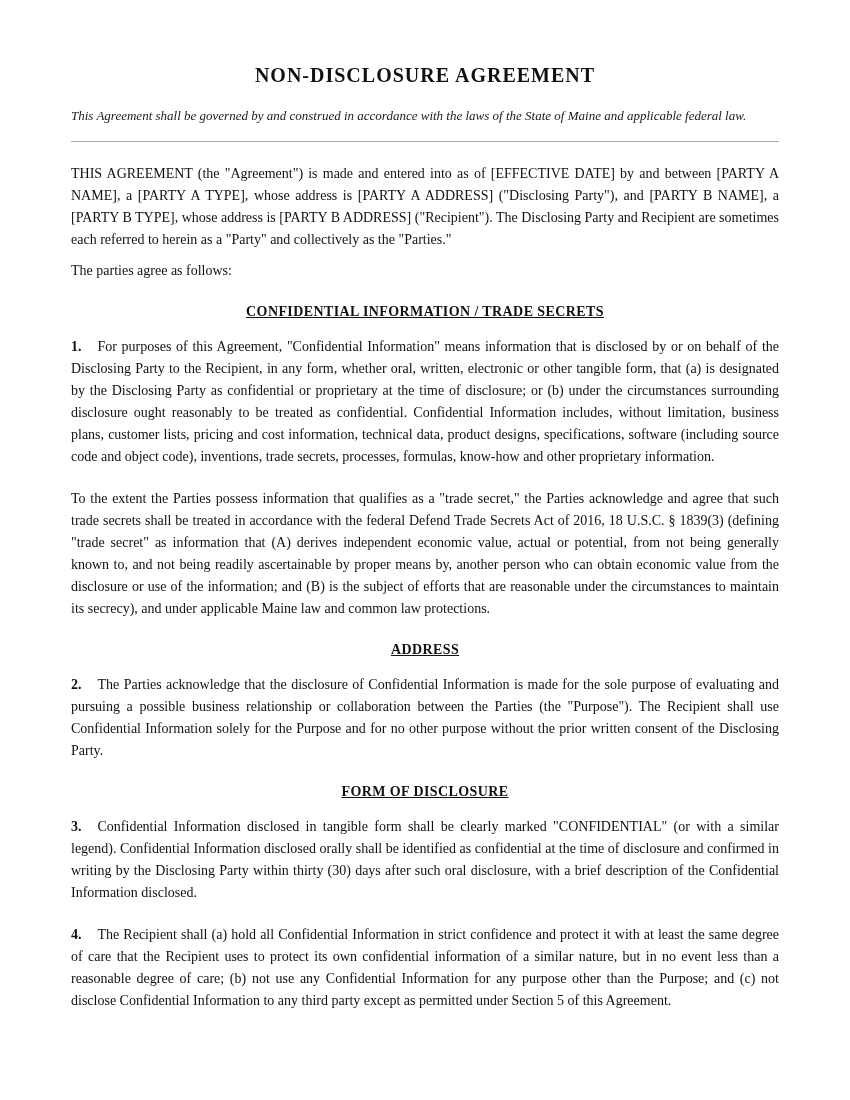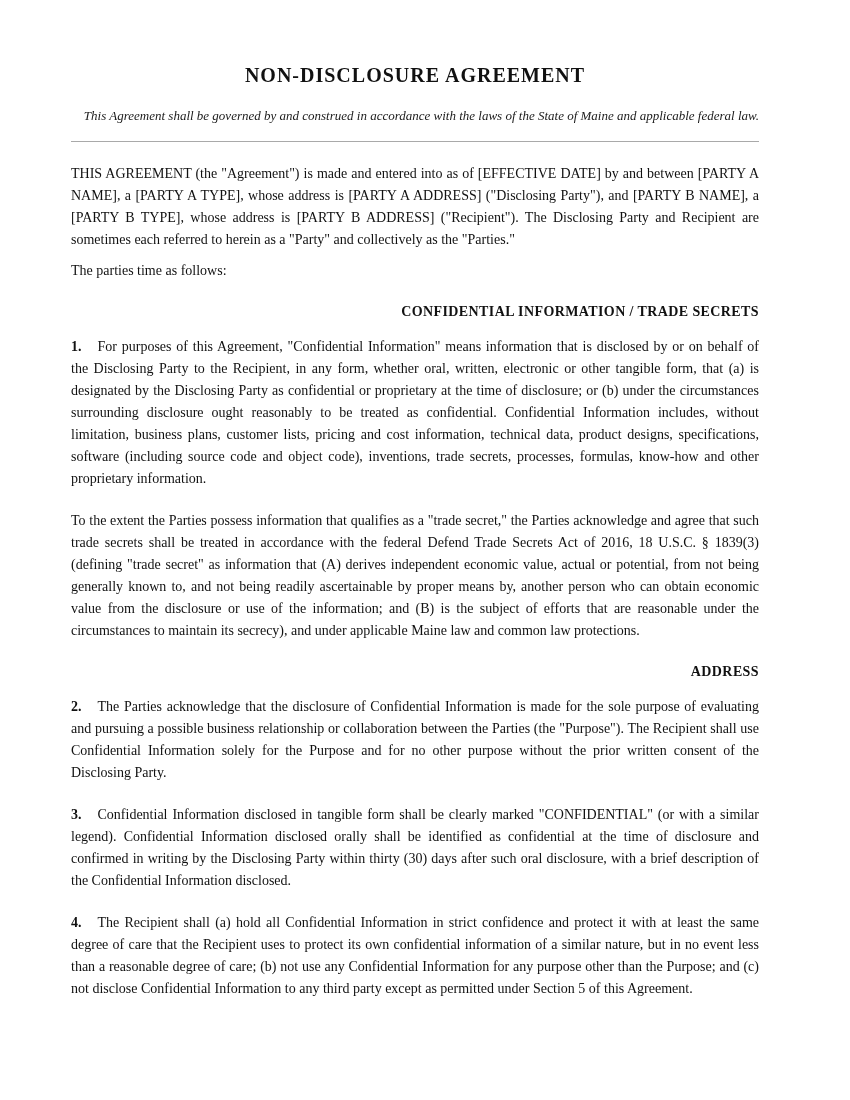--- a/index.html
+++ b/index.html
@@ -5,37 +5,37 @@
   html, body {
     margin: 0;
     padding: 0;
     background: #ffffff;
     color: #111111;
   }
   .page {
     width: 850px;
     height: 1100px;
     box-sizing: border-box;
-    padding: 62px 91px 10px 71px;
+    padding: 62px 71px 10px 71px;
     background: #ffffff;
     font-family: "Liberation Serif", "DejaVu Serif", serif;
     overflow: hidden;
   }
   .doc-title {
     margin: 0 0 20px 0;
     text-align: center;
     font-size: 20px;
     line-height: 26px;
     font-weight: bold;
     letter-spacing: 1px;
     color: #111111;
   }
   .doc-subtitle {
     margin: 0 0 17px 0;
-    text-align: right;
+    text-align: left;
     font-style: italic;
     font-size: 13px;
     line-height: 16px;
     color: #1a1a1a;
   }
   .doc-divider {
     border: none;
     border-top: 1px solid #a9a9a9;
     margin: 0 0 21px 0;
   }
@@ -55,39 +55,41 @@
     line-height: 22px;
     text-align: left;
     color: #111111;
   }
   .sec-heading {
     margin: 18px 0 14px 0;
     font-size: 14px;
     line-height: 20px;
     font-weight: bold;
     letter-spacing: 0.4px;
-    text-align: right;
+    text-align: center;
     color: #111111;
+    text-decoration: underline;
   }
   .pnum {
     font-weight: bold;
     margin-right: 16px;
   }
 </style>
 </head>
 <body>
 
 <div class="page">
   <h1 class="doc-title">NON-DISCLOSURE AGREEMENT</h1>
   <p class="doc-subtitle">This Agreement shall be governed by and construed in accordance with the laws of the State of Maine and applicable federal law.</p>
   <hr class="doc-divider">
   <p class="body-para tight">THIS AGREEMENT (the "Agreement") is made and entered into as of [EFFECTIVE DATE] by and between [PARTY A NAME], a [PARTY A TYPE], whose address is [PARTY A ADDRESS] ("Disclosing Party"), and [PARTY B NAME], a [PARTY B TYPE], whose address is [PARTY B ADDRESS] ("Recipient"). The Disclosing Party and Recipient are sometimes each referred to herein as a "Party" and collectively as the "Parties."</p>
-  <p class="plain-para">The parties time as follows:</p>
+  <p class="plain-para">The parties agree as follows:</p>
   <div>
       <h2 class="sec-heading">CONFIDENTIAL INFORMATION / TRADE SECRETS</h2>
       <p class="body-para"><span class="pnum">1.</span>For purposes of this Agreement, "Confidential Information" means information that is disclosed by or on behalf of the Disclosing Party to the Recipient, in any form, whether oral, written, electronic or other tangible form, that (a) is designated by the Disclosing Party as confidential or proprietary at the time of disclosure; or (b) under the circumstances surrounding disclosure ought reasonably to be treated as confidential. Confidential Information includes, without limitation, business plans, customer lists, pricing and cost information, technical data, product designs, specifications, software (including source code and object code), inventions, trade secrets, processes, formulas, know-how and other proprietary information.</p>
       <p class="body-para">To the extent the Parties possess information that qualifies as a "trade secret," the Parties acknowledge and agree that such trade secrets shall be treated in accordance with the federal Defend Trade Secrets Act of 2016, 18 U.S.C. § 1839(3) (defining "trade secret" as information that (A) derives independent economic value, actual or potential, from not being generally known to, and not being readily ascertainable by proper means by, another person who can obtain economic value from the disclosure or use of the information; and (B) is the subject of efforts that are reasonable under the circumstances to maintain its secrecy), and under applicable Maine law and common law protections.</p>
       <h2 class="sec-heading">ADDRESS</h2>
       <p class="body-para"><span class="pnum">2.</span>The Parties acknowledge that the disclosure of Confidential Information is made for the sole purpose of evaluating and pursuing a possible business relationship or collaboration between the Parties (the "Purpose"). The Recipient shall use Confidential Information solely for the Purpose and for no other purpose without the prior written consent of the Disclosing Party.</p>
+      <h2 class="sec-heading">FORM OF DISCLOSURE</h2>
       <p class="body-para"><span class="pnum">3.</span>Confidential Information disclosed in tangible form shall be clearly marked "CONFIDENTIAL" (or with a similar legend). Confidential Information disclosed orally shall be identified as confidential at the time of disclosure and confirmed in writing by the Disclosing Party within thirty (30) days after such oral disclosure, with a brief description of the Confidential Information disclosed.</p>
       <p class="body-para"><span class="pnum">4.</span>The Recipient shall (a) hold all Confidential Information in strict confidence and protect it with at least the same degree of care that the Recipient uses to protect its own confidential information of a similar nature, but in no event less than a reasonable degree of care; (b) not use any Confidential Information for any purpose other than the Purpose; and (c) not disclose Confidential Information to any third party except as permitted under Section 5 of this Agreement.</p>
     </div>
 </div>
 
 </body></html>

